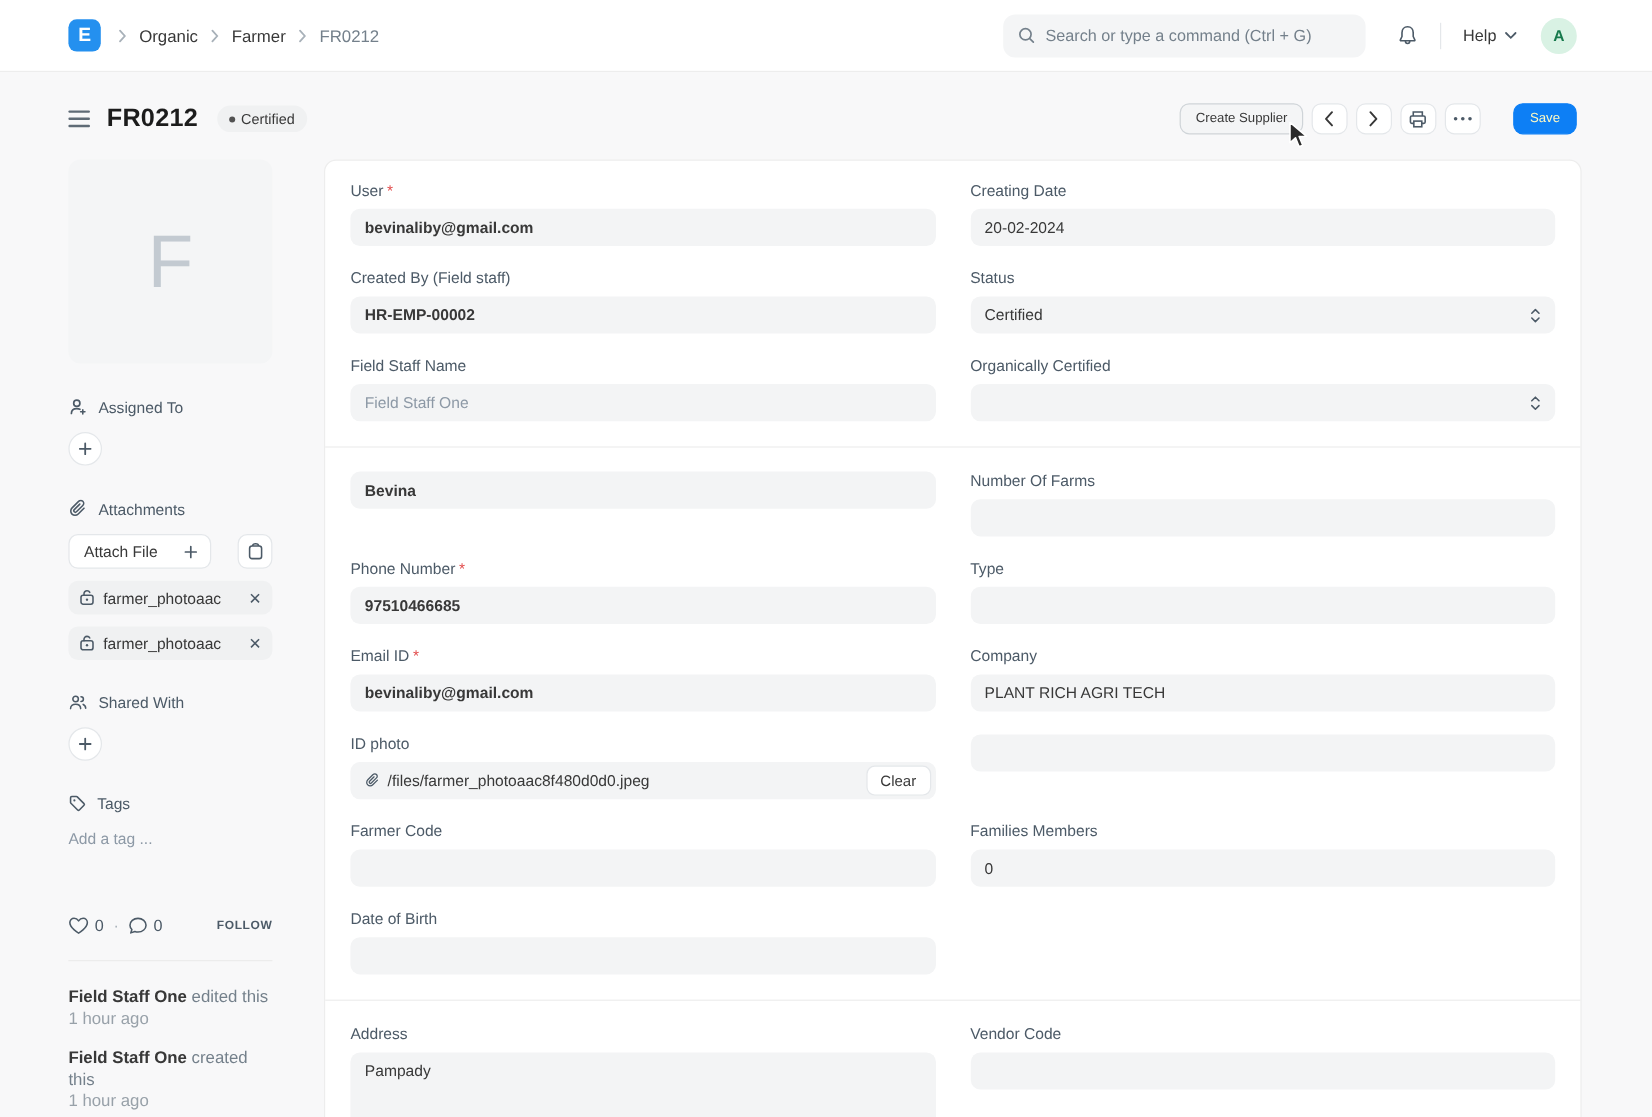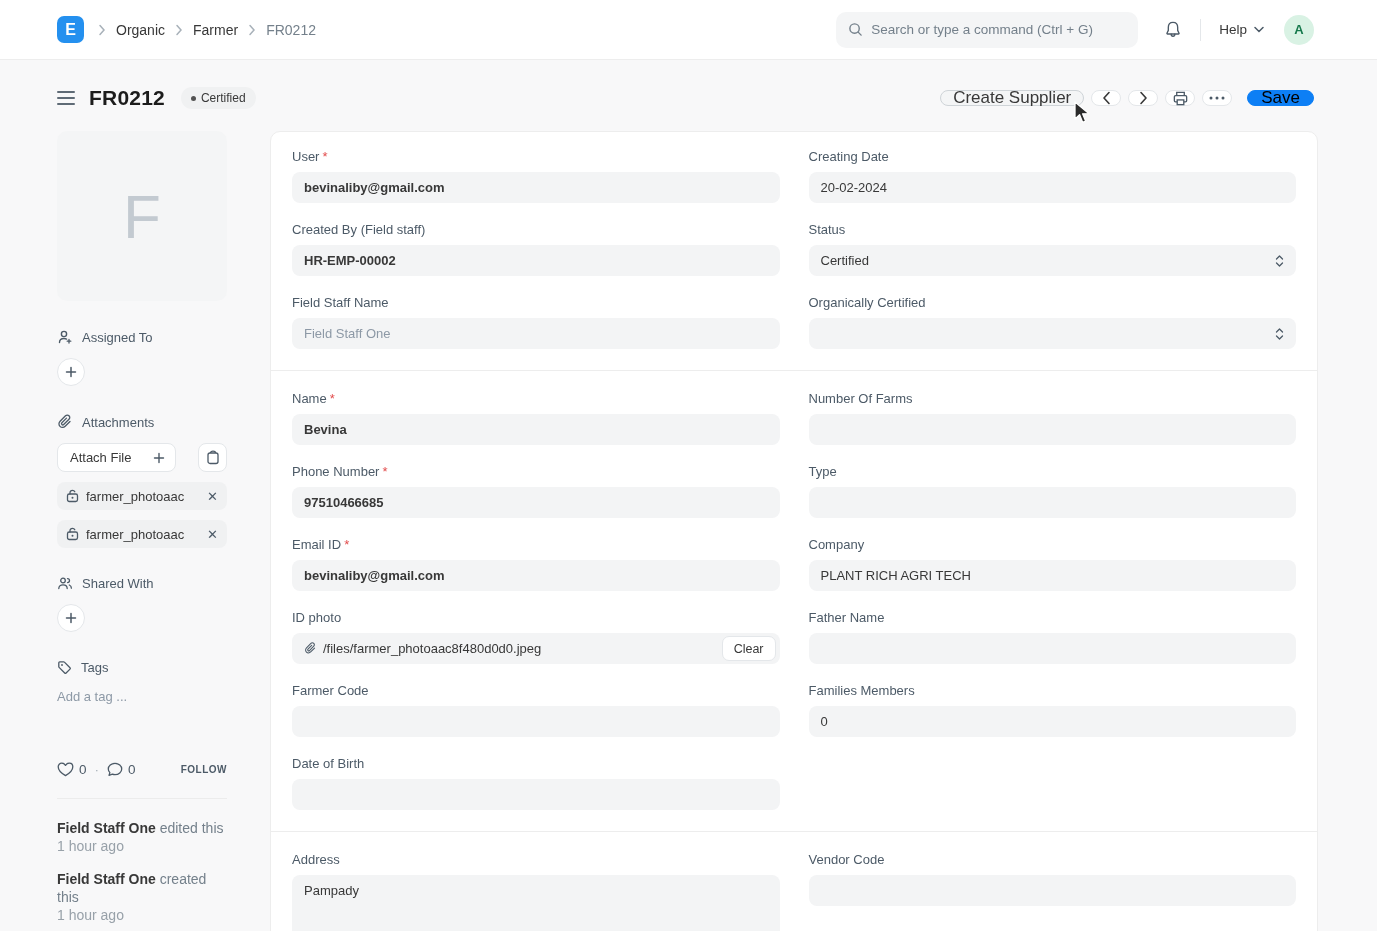--- a/index.html
+++ b/index.html
@@ -30,26 +30,26 @@
 
   
   .page-head { display:flex; align-items:center; padding:26px 63px 0 57px; }
   .burger { display:flex; flex-direction:column; gap:4px; cursor:pointer; margin-right:14px; padding:4px 0; }
   .burger span { width:18px; height:2px; background:#5f6b76; border-radius:2px; }
   .title { font-size:21px; font-weight:800; color:#1c1c1c; letter-spacing:.2px; }
   .badge { margin-left:16px; background:#f0f1f2; border-radius:999px; padding:4px 10px;
     font-size:12px; color:#383838; display:flex; align-items:center; gap:5px; }
   .badge .dot { width:5px; height:5px; border-radius:50%; background:#525252; }
   .head-actions { margin-left:auto; display:flex; align-items:center; gap:7px; }
-  .btn { height:16px; border-radius:8px; font-size:17px; font-family:inherit; cursor:pointer;
+  .btn { height:26px; border-radius:8px; font-size:11px; font-family:inherit; cursor:pointer;
     display:flex; align-items:center; justify-content:center; }
   .btn-default { background:#f4f5f6; border:1px solid #cfd4d8; color:#383838; padding:0 12px; font-weight:500; }
   .btn-icon { width:30px; background:#fff; border:1px solid #e4e7ea; color:#4c5a67; }
-  .btn-primary { background:#0d7ff5; border:1px solid #0d7ff5; color:#000000; padding:0 13px;
-    font-weight:500; margin-left:8px; }
+  .btn-primary { background:#0d7ff5; border:1px solid #0d7ff5; color:#fef9c3; padding:0 13px;
+    font-weight:500; margin-left:20px; }
 
   
   .content { display:flex; padding:21px 59px 0 57px; gap:43px; align-items:flex-start; }
 
   
   .sidebar { width:170px; flex:none; }
   .side-img { width:170px; height:170px; border-radius:10px; background:#f4f5f6;
     display:flex; align-items:center; justify-content:center; font-size:62px; font-weight:300;
     color:#c3cad1; cursor:pointer; }
   .side-section { margin-top:28px; }
@@ -367,21 +367,20 @@
             <svg width="9" height="14" viewBox="0 0 9 14">
                 <path d="M1.5 5 L4.5 2 L7.5 5 M1.5 9 L4.5 12 L7.5 9" stroke="#4c5a67" stroke-width="1.3" fill="none" stroke-linecap="round" stroke-linejoin="round"></path>
               </svg>
             </span>
         </div>
       </div>
 
       <div class="sec-break"></div>
 
       <div class="field">
-        <div class="flabel"><span>Name</span><span class="req">*</span></div>
         <div class="control v-bold">Bevina</div>
       </div>
       <div class="field">
         <div class="flabel"><span>Number Of Farms</span></div>
         <div class="control"></div>
       </div>
 
       <div class="field">
         <div class="flabel"><span>Phone Number</span><span class="req">*</span></div>
         <div class="control v-bold">97510466685</div>
@@ -406,21 +405,20 @@
           <span>
             <svg width="13" height="13" viewBox="0 0 16 16">
                 <path d="M13 7.5 L8.2 12.3 C6.7 13.8 4.4 13.8 3 12.4 C1.6 11 1.6 8.7 3.1 7.2 L8.5 1.8 C9.5 0.8 11.1 0.8 12 1.7 C13 2.7 13 4.2 12 5.2 L6.7 10.5 C6.2 11 5.4 11 4.9 10.5 C4.4 10 4.4 9.2 4.9 8.7 L9.5 4.1" stroke="#4c5a67" stroke-width="1.3" fill="none" stroke-linecap="round"></path>
               </svg>
             </span>
           <span>/files/farmer_photoaac8f480d0d0.jpeg</span>
           <button class="clear-btn">Clear</button>
         </div>
       </div>
       <div class="field">
-        <div class="flabel"><span>Father Name</span></div>
         <div class="control"></div>
       </div>
 
       <div class="field">
         <div class="flabel"><span>Farmer Code</span></div>
         <div class="control"></div>
       </div>
       <div class="field">
         <div class="flabel"><span>Families Members</span></div>
         <div class="control">0</div>

